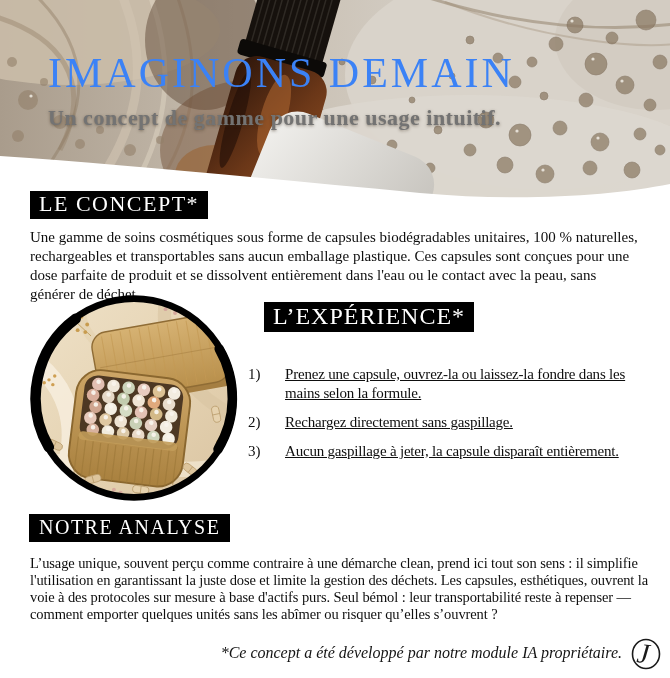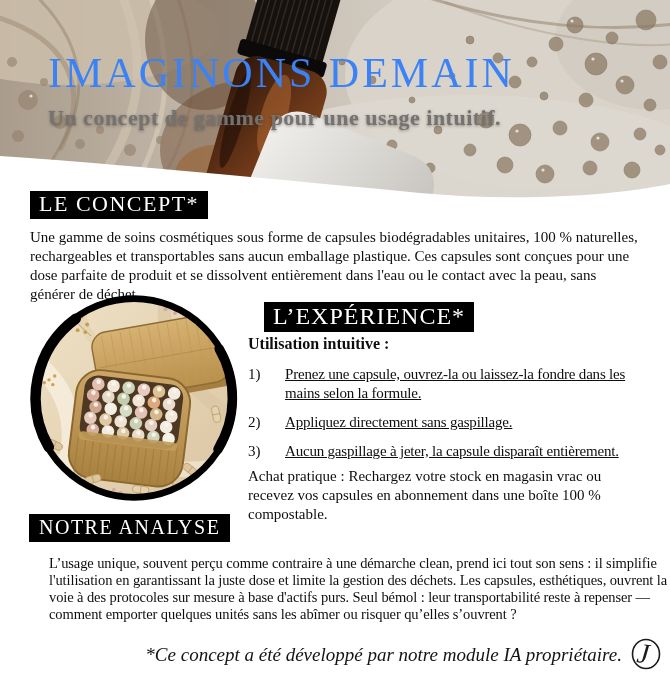--- a/index.html
+++ b/index.html
@@ -25,22 +25,22 @@
   .tag-exp{left:247px;top:302px;font-size:24px;padding:1px 9px 3px;letter-spacing:1px;margin-left:17px;}
   .tag-analysis{left:29px;top:514px;font-size:20px;padding:2px 10px 4px;letter-spacing:1.5px;}
   .body{position:absolute;margin:0;font-size:15px;line-height:19px;}
   .concept-body{left:30px;top:228px;width:614px;}
   .exp-intro{position:absolute;left:248px;top:335px;font-weight:bold;font-size:16px;}
   .steps{position:absolute;left:248px;top:365px;width:414px;font-size:15px;line-height:19px;}
   .step{display:flex;margin-bottom:10px;}
   .step .num{flex:0 0 37px;}
   .step .txt{flex:1;letter-spacing:-.2px;text-decoration:underline;}
   .purchase{left:248px;top:467px;width:372px;}
-  .analysis-body{left:30px;top:555px;width:622px;font-size:14.5px;line-height:17px;letter-spacing:-.1px;margin-left:19px;}
-  .footnote{position:absolute;right:48px;top:644px;font-style:italic;font-size:19px;color:#141414;}
+  .analysis-body{left:30px;top:555px;width:622px;font-size:14.5px;line-height:17px;letter-spacing:-.1px;}
+  .footnote{position:absolute;right:48px;top:644px;font-style:italic;font-size:16px;color:#141414;}
   .circle-svg{left:28px;top:292px;}
   .logo-svg{left:627px;top:631px;}
 </style>
 </head>
 <body>
 
 <div class="page">
 
   <svg class="hero-svg" width="670" height="210" viewBox="0 0 670 210">
     <defs>
@@ -358,38 +358,36 @@
             <line x1="0" y1="-3.8" x2="0" y2="3.8" stroke="#b99c6c" stroke-width="0.8"></line>
           </g>
       </g>
     </g>
     <circle cx="111" cy="111" r="104" fill="none" stroke="#000000" stroke-width="7"></circle>
     <circle cx="111" cy="111" r="103" fill="none" stroke="#000000" stroke-width="11" stroke-dasharray="150 504" stroke-linecap="round" transform="rotate(150 111 111)"></circle>
     <circle cx="111" cy="111" r="103" fill="none" stroke="#000000" stroke-width="10" stroke-dasharray="110 544" stroke-linecap="round" transform="rotate(-30 111 111)"></circle>
   </svg>
 
   <div class="tag tag-exp">L’EXPÉRIENCE*</div>
-  <div class="exp-intro">Utilisation intuitive&nbsp;:</div>
 
   <div class="steps">
     <div class="step">
       <span class="num">1)</span>
       <span class="txt">Prenez une capsule, ouvrez-la ou laissez-la fondre dans les mains selon la formule.</span>
     </div>
     <div class="step">
       <span class="num">2)</span>
-      <span class="txt">Appliquez directement sans gaspillage.</span>
+      <span class="txt">Rechargez directement sans gaspillage.</span>
     </div>
     <div class="step">
       <span class="num">3)</span>
       <span class="txt">Aucun gaspillage à jeter, la capsule disparaît entièrement.</span>
     </div>
   </div>
 
-  <p class="body purchase">Achat pratique&nbsp;: Rechargez votre stock en magasin vrac ou recevez vos capsules en abonnement dans une boîte 100&nbsp;% compostable.</p>
 
   <div class="tag tag-analysis">NOTRE ANALYSE</div>
   <p class="body analysis-body">L’usage unique, souvent perçu comme contraire à une démarche clean, prend ici tout son sens&nbsp;: il simplifie l'utilisation en garantissant la juste dose et limite la gestion des déchets. Les capsules, esthétiques, ouvrent la voie à des protocoles sur mesure à base d'actifs purs. Seul bémol&nbsp;: leur transportabilité reste à repenser — comment emporter quelques unités sans les abîmer ou risquer qu’elles s’ouvrent&nbsp;?</p>
 
   <div class="footnote">*Ce concept a été développé par notre module IA propriétaire.</div>
   <svg class="logo-svg" width="38" height="42" viewBox="0 0 38 42">
     <ellipse cx="19" cy="23" rx="13.5" ry="14.5" fill="none" stroke="#1a1a1a" stroke-width="1.6"></ellipse>
     <text x="10" y="32" font-family="Liberation Serif, serif" font-style="italic" font-size="28" fill="#1a1a1a" transform="rotate(6 19 23)">J</text>
   </svg>
 

